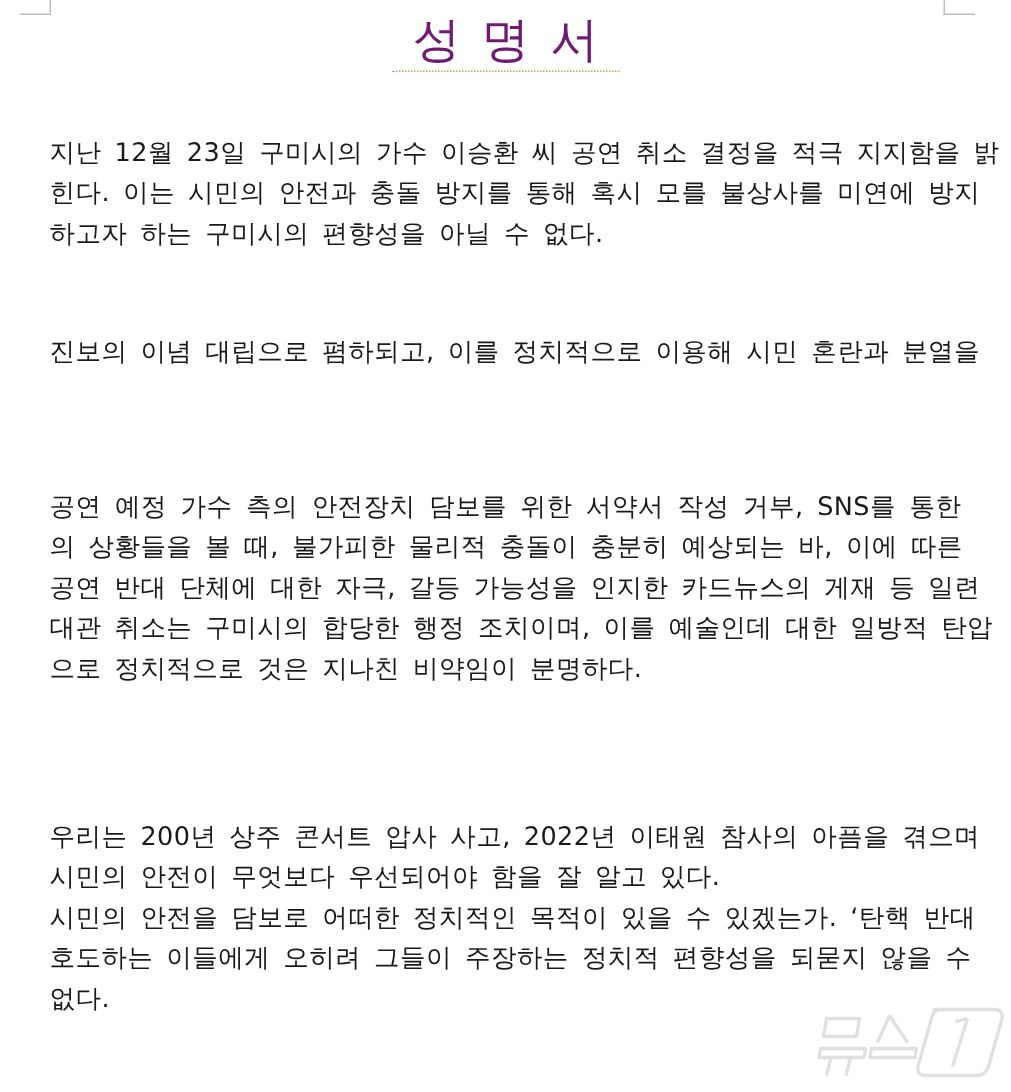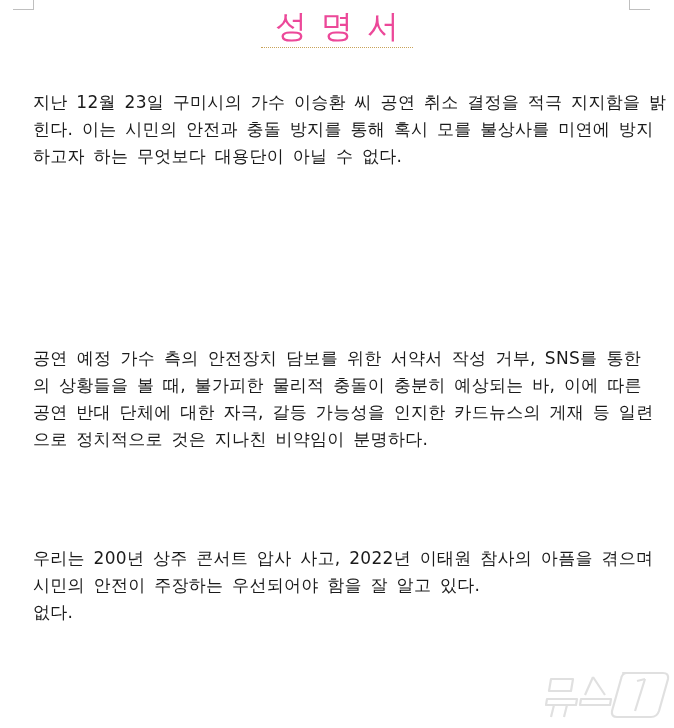--- a/index.html
+++ b/index.html
@@ -34,21 +34,21 @@
       position: absolute;
       top: 6px;
       left: 0;
       width: 674px;
       text-align: center;
       font-family: "DejaVu Serif", "Liberation Serif", serif;
       font-size: 32px;
       font-weight: normal;
       letter-spacing: 14px;
       line-height: 40px;
-      color: #ec4899;
+      color: #701a75;
     }
     .title span {
       display: inline-block;
       padding-left: 14px;
       border-bottom: 1px dotted #c9a35a;
       padding-bottom: 1px;
     }
     .para {
       position: absolute;
       left: 33px;
@@ -65,21 +65,21 @@
       display: block;
       white-space: nowrap;
       text-align: justify;
       text-align-last: justify;
     }
     .para .line.last {
       text-align-last: left;
     }
     .p1 { top: 89px; }
     .p2 { top: 222px; }
-    .p3 { top: 345px; }
+    .p3 { top: 325px; }
     .p4 { top: 545px; }
     .watermark {
       position: absolute;
       left: 545px;
       top: 665px;
       width: 125px;
       height: 55px;
       opacity: 0.55;
     }
   </style>
@@ -89,36 +89,40 @@
 <div class="corner corner-tl"></div>
 <div class="corner corner-tr"></div>
 
 <div class="title">
   <span>성명서</span>
 </div>
 
 <div class="para p1">
   <span class="line">지난 12월 23일 구미시의 가수 이승환 씨 공연 취소 결정을 적극 지지함을 밝</span>
   <span class="line">힌다. 이는 시민의 안전과 충돌 방지를 통해 혹시 모를 불상사를 미연에 방지</span>
-  <span class="line last">하고자 하는 무엇보다 대용단이 아닐 수 없다.</span>
+  <span class="line last">하고자 하는 구미시의 편향성을 아닐 수 없다.</span>
 </div>
 
 <div class="para p2">
+  <span class="line">진보의 이념 대립으로 폄하되고, 이를 정치적으로 이용해 시민 혼란과 분열을</span>
 </div>
 
 <div class="para p3">
   <span class="line">공연 예정 가수 측의 안전장치 담보를 위한 서약서 작성 거부, SNS를 통한</span>
   <span class="line">의 상황들을 볼 때, 불가피한 물리적 충돌이 충분히 예상되는 바, 이에 따른</span>
   <span class="line">공연 반대 단체에 대한 자극, 갈등 가능성을 인지한 카드뉴스의 게재 등 일련</span>
+  <span class="line">대관 취소는 구미시의 합당한 행정 조치이며, 이를 예술인데 대한 일방적 탄압</span>
   <span class="line last">으로 정치적으로 것은 지나친 비약임이 분명하다.</span>
 </div>
 
 <div class="para p4">
   <span class="line">우리는 200년 상주 콘서트 압사 사고, 2022년 이태원 참사의 아픔을 겪으며</span>
-  <span class="line last">시민의 안전이 주장하는 우선되어야 함을 잘 알고 있다.</span>
+  <span class="line last">시민의 안전이 무엇보다 우선되어야 함을 잘 알고 있다.</span>
+  <span class="line">시민의 안전을 담보로 어떠한 정치적인 목적이 있을 수 있겠는가. ‘탄핵 반대</span>
+  <span class="line">호도하는 이들에게 오히려 그들이 주장하는 정치적 편향성을 되묻지 않을 수</span>
   <span class="line last">없다.</span>
 </div>
 
 <div class="watermark">
   <svg width="125" height="55" viewBox="0 0 125 55">
     <g fill="none" stroke="#c8c8c8" stroke-width="2.2" stroke-linejoin="round">
 
       <path d="M6 14 L28 14 L26 26 L4 26 Z"></path>
       <path d="M2 34 L32 34 L31 40 L1 40 Z"></path>
       <path d="M9 40 L6 52 M22 40 L19 52"></path>

